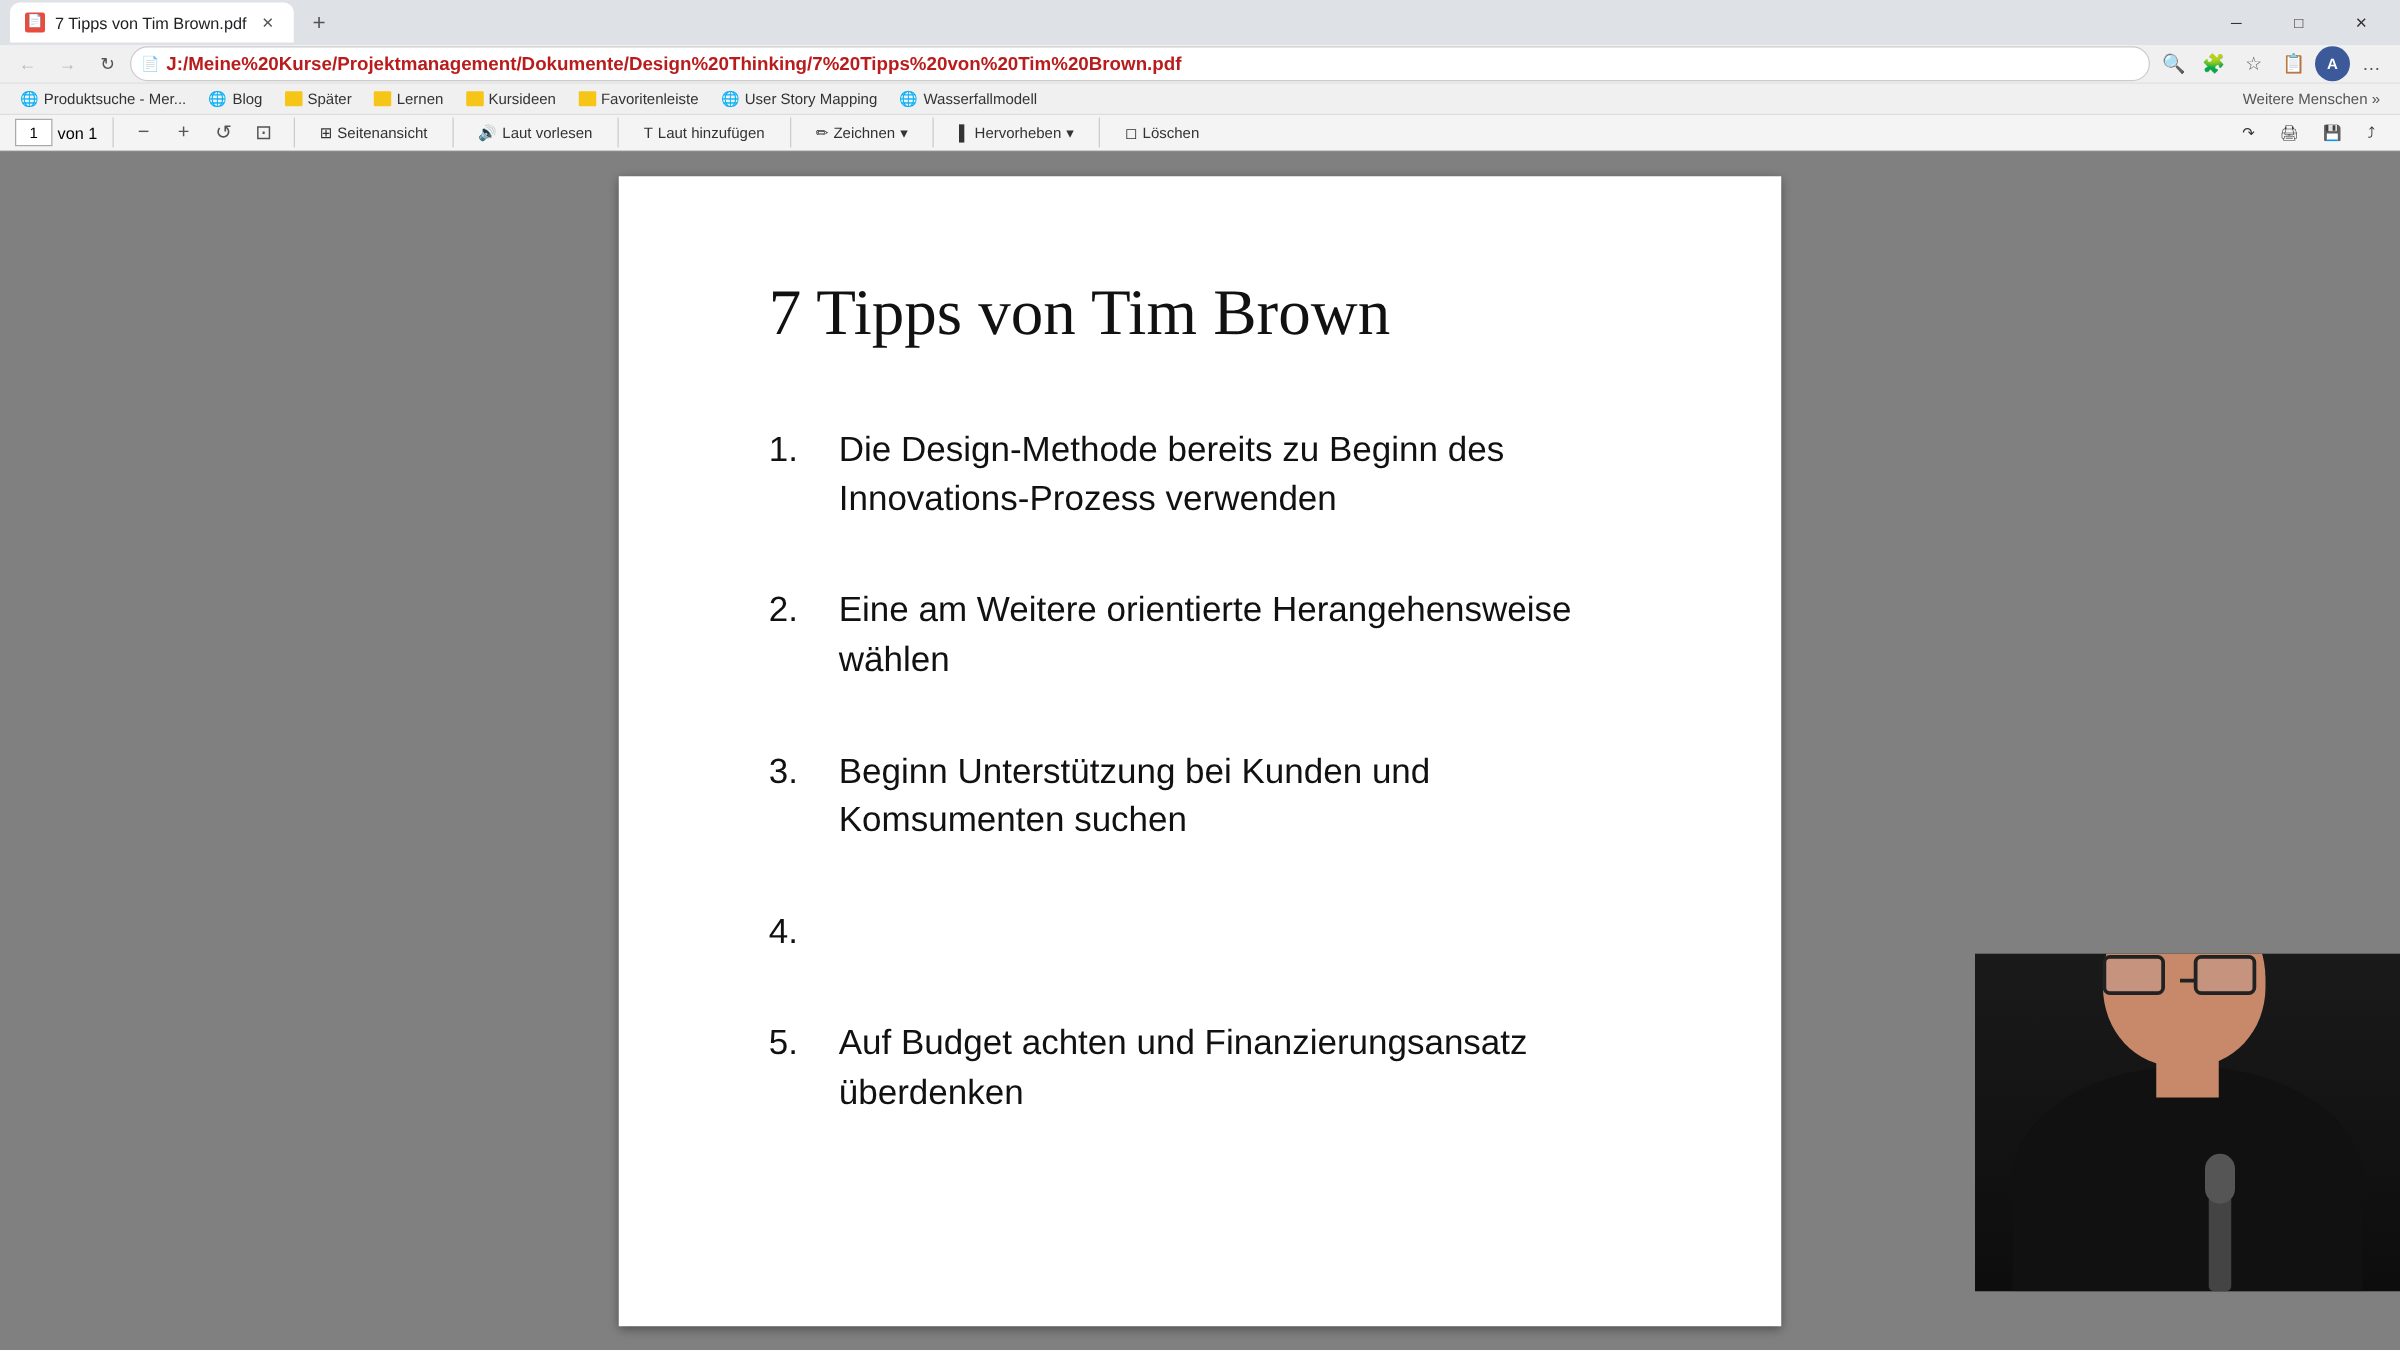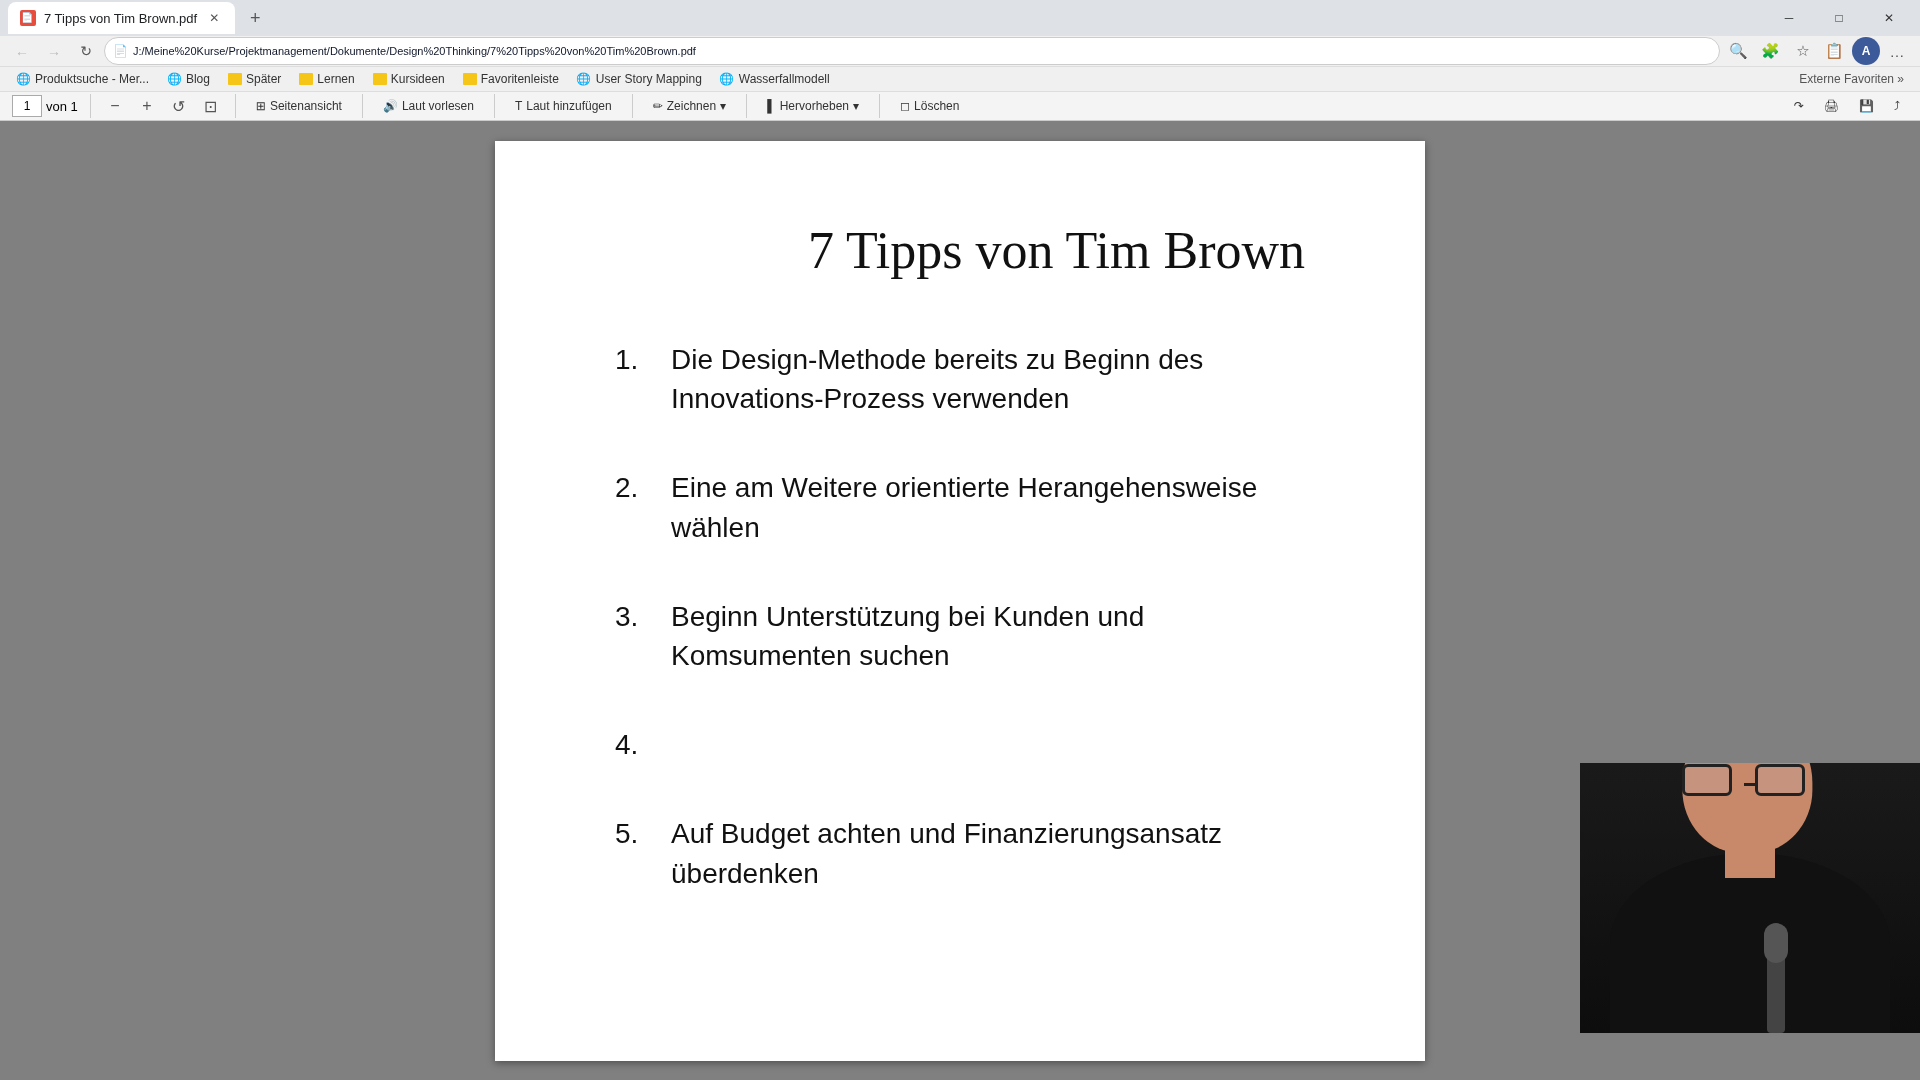--- a/index.html
+++ b/index.html
@@ -16,21 +16,21 @@
     .new-tab-btn { width: 28px; height: 28px; border-radius: 50%; display: flex; align-items: center; justify-content: center; font-size: 18px; color: #555; cursor: pointer; }
     .window-controls { margin-left: auto; display: flex; gap: 4px; }
     .win-btn { width: 46px; height: 36px; display: flex; align-items: center; justify-content: center; font-size: 12px; color: #333; cursor: pointer; }
 
     
     .nav-bar { background: #f0f0f0; height: 40px; display: flex; align-items: center; padding: 0 8px; gap: 4px; border-bottom: 1px solid #ddd; }
     .nav-btn { width: 28px; height: 28px; border-radius: 50%; display: flex; align-items: center; justify-content: center; font-size: 14px; color: #555; cursor: pointer; }
     .nav-btn.disabled { color: #bbb; cursor: default; }
     .address-bar { flex: 1; height: 28px; background: #fff; border-radius: 14px; border: 1px solid #ccc; display: flex; align-items: center; padding: 0 10px 0 28px; font-size: 13px; color: #333; position: relative; }
     .address-bar .lock-icon { position: absolute; left: 8px; font-size: 12px; color: #555; }
-    .address-text { font-size: 11px; color: #0f172a; }
+    .address-text { font-size: 15px; color: #b91c1c; font-weight: bold; }
     .nav-right-icons { display: flex; align-items: center; gap: 2px; }
     .nav-icon-btn { width: 30px; height: 30px; border-radius: 50%; display: flex; align-items: center; justify-content: center; font-size: 15px; color: #555; cursor: pointer; }
     .nav-icon-btn.profile { background: #3c5a9a; color: white; width: 28px; height: 28px; border-radius: 50%; font-size: 12px; font-weight: bold; }
 
     
     .bookmarks-bar { background: #f0f0f0; height: 32px; display: flex; align-items: center; padding: 0 8px; gap: 2px; border-bottom: 1px solid #ddd; }
     .bookmark-item { display: flex; align-items: center; gap: 4px; padding: 0 8px; height: 24px; border-radius: 4px; font-size: 12px; color: #333; cursor: pointer; white-space: nowrap; }
     .bookmark-icon { font-size: 12px; }
     .bookmark-folder { width: 14px; height: 12px; background: #f5c518; border-radius: 1px; display: inline-block; }
     .bookmarks-more { margin-left: auto; font-size: 12px; color: #555; padding: 0 8px; cursor: pointer; }
@@ -44,21 +44,21 @@
     .pdf-zoom-btn { width: 24px; height: 24px; display: flex; align-items: center; justify-content: center; font-size: 16px; cursor: pointer; border: none; background: none; color: #555; }
     .pdf-toolbar-spacer { flex: 1; }
     .pdf-right-tools { display: flex; align-items: center; gap: 4px; }
 
     
     .content-area { flex: 1; display: flex; background: #808080; overflow: hidden; }
 
     
     .pdf-container { flex: 1; display: flex; justify-content: center; align-items: flex-start; padding: 20px; background: #808080; overflow-y: auto; }
     .pdf-page { background: #fff; width: 930px; min-height: 920px; box-shadow: 0 2px 8px rgba(0,0,0,0.4); padding: 80px 120px; }
-    .pdf-title { font-size: 52px; font-weight: 400; text-align: right; margin-bottom: 60px; color: #111; font-family: Georgia, serif; }
+    .pdf-title { font-size: 52px; font-weight: 400; text-align: left; margin-bottom: 60px; color: #111; font-family: Georgia, serif; }
     .pdf-list { list-style: none; margin: 0; padding: 0; }
     .pdf-list-item { display: flex; gap: 16px; margin-bottom: 50px; font-size: 28px; color: #111; line-height: 1.4; }
     .pdf-list-num { min-width: 40px; }
 
     
     .webcam-overlay { position: absolute; bottom: 80px; right: 0; width: 340px; height: 270px; background: #1a1a1a; overflow: hidden; }
     .person-silhouette { width: 100%; height: 100%; position: relative; overflow: hidden; }
 
     .content-wrapper { flex: 1; position: relative; display: flex; flex-direction: column; }
   </style>
@@ -125,21 +125,21 @@
       <span>Favoritenleiste</span>
     </div>
     <div class="bookmark-item">
       <span class="bookmark-icon">🌐</span>
       <span>User Story Mapping</span>
     </div>
     <div class="bookmark-item">
       <span class="bookmark-icon">🌐</span>
       <span>Wasserfallmodell</span>
     </div>
-    <div class="bookmarks-more">Externe Favoriten »</div>
+    <div class="bookmarks-more">Weitere Menschen »</div>
   </div>
 
   <div class="pdf-toolbar">
     <div class="pdf-page-nav">
       <input type="text" class="pdf-page-input" value="1" style="">
       <span>von 1</span>
     </div>
     <div class="pdf-divider"></div>
     <div class="pdf-zoom-btn">−</div>
     <div class="pdf-zoom-btn">+</div>

